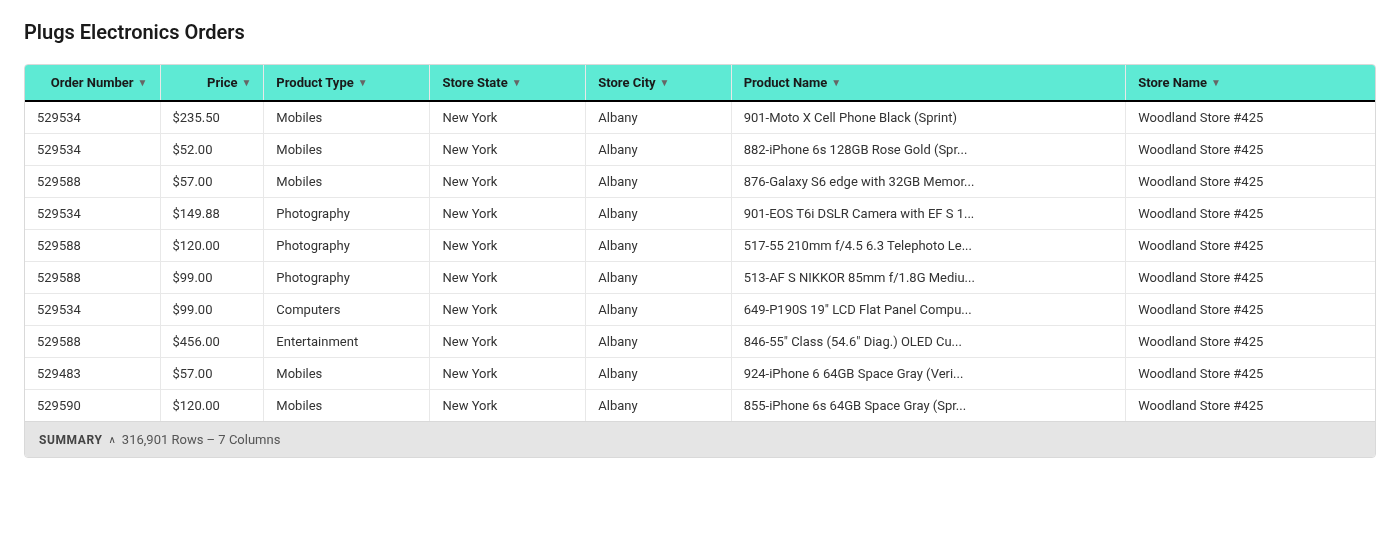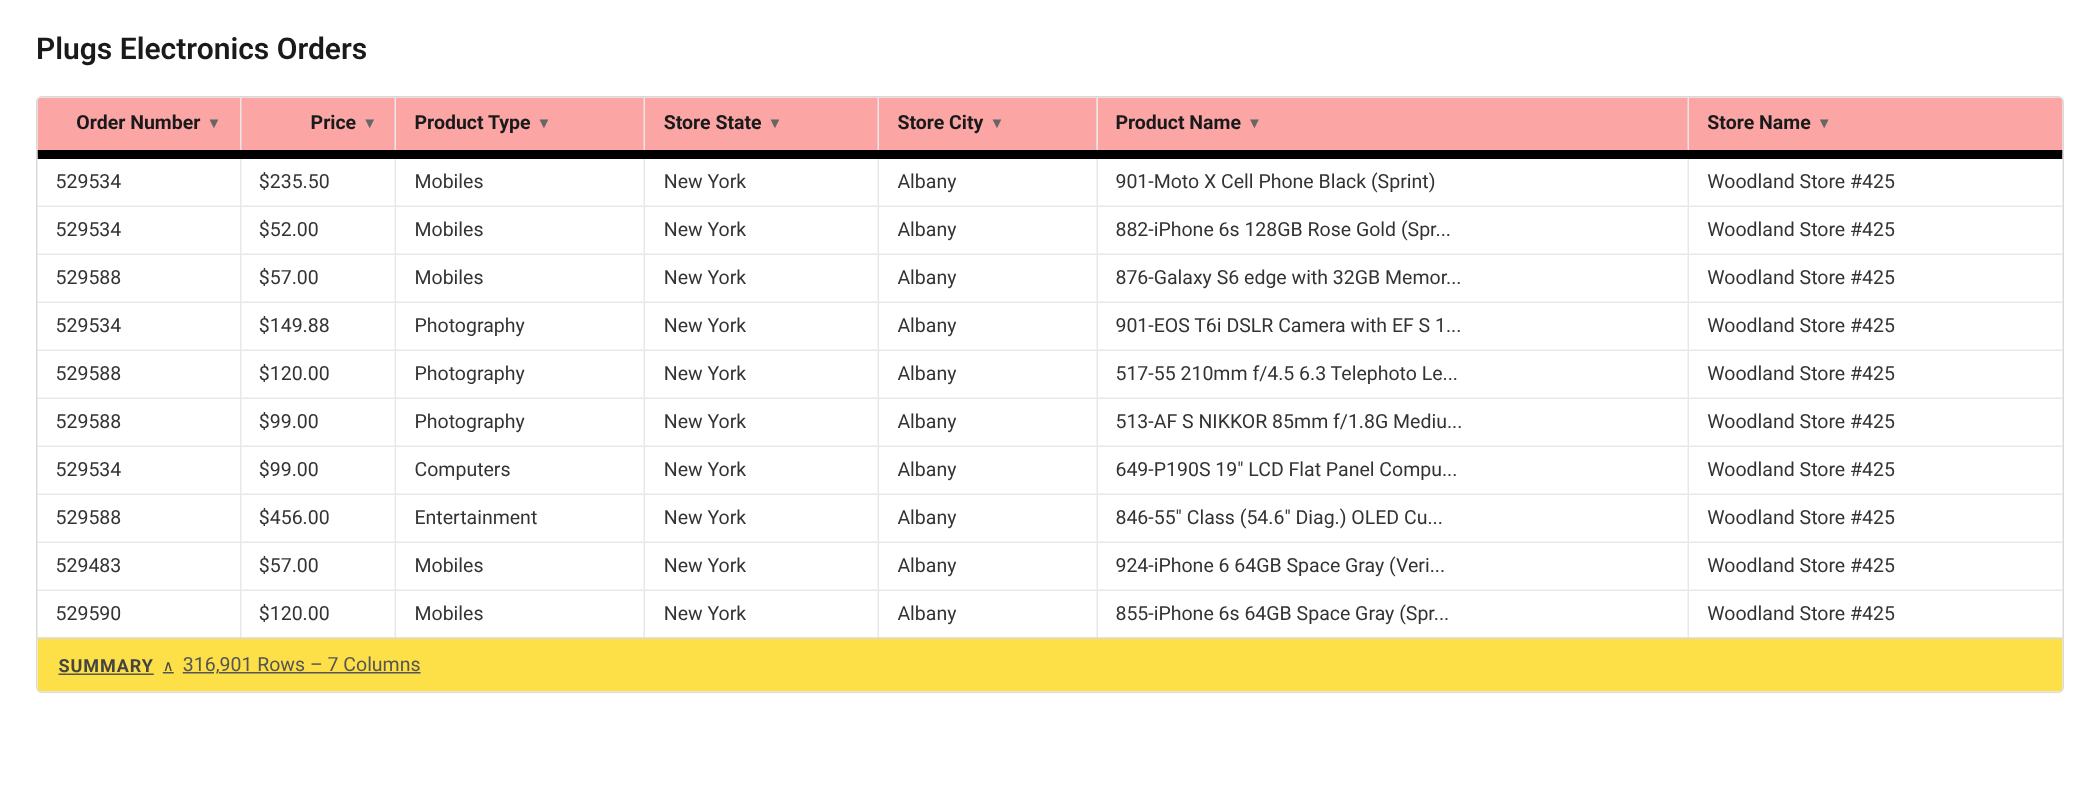--- a/index.html
+++ b/index.html
@@ -31,22 +31,22 @@
       overflow: hidden;
     }
 
     table {
       width: 100%;
       border-collapse: collapse;
       table-layout: fixed;
     }
 
     thead tr {
-      background: #fca5a5;
-      border-bottom: 6px solid #000000;
+      background: #5eead4;
+      border-bottom: 2px solid #000000;
     }
 
     thead th {
       padding: 10px 12px;
       text-align: left;
       font-weight: 700;
       font-size: 13px;
       color: #1a1a1a;
       white-space: nowrap;
       border-right: 1px solid #e8e8e8;
@@ -93,29 +93,28 @@
     }
 
     tbody td:last-child {
       border-right: none;
     }
 
     td.num {
     }
 
     .summary-bar {
-      background: #fde047;
+      background: #e5e5e5;
       border-top: 1px solid #d9d9d9;
       padding: 10px 14px;
       font-size: 13px;
       color: #555;
       display: flex;
       align-items: center;
       gap: 6px;
-      text-decoration: underline;
     }
 
     .summary-label {
       font-weight: 700;
       letter-spacing: 0.05em;
       font-size: 12px;
       color: #444;
     }
 
     .summary-chevron {

